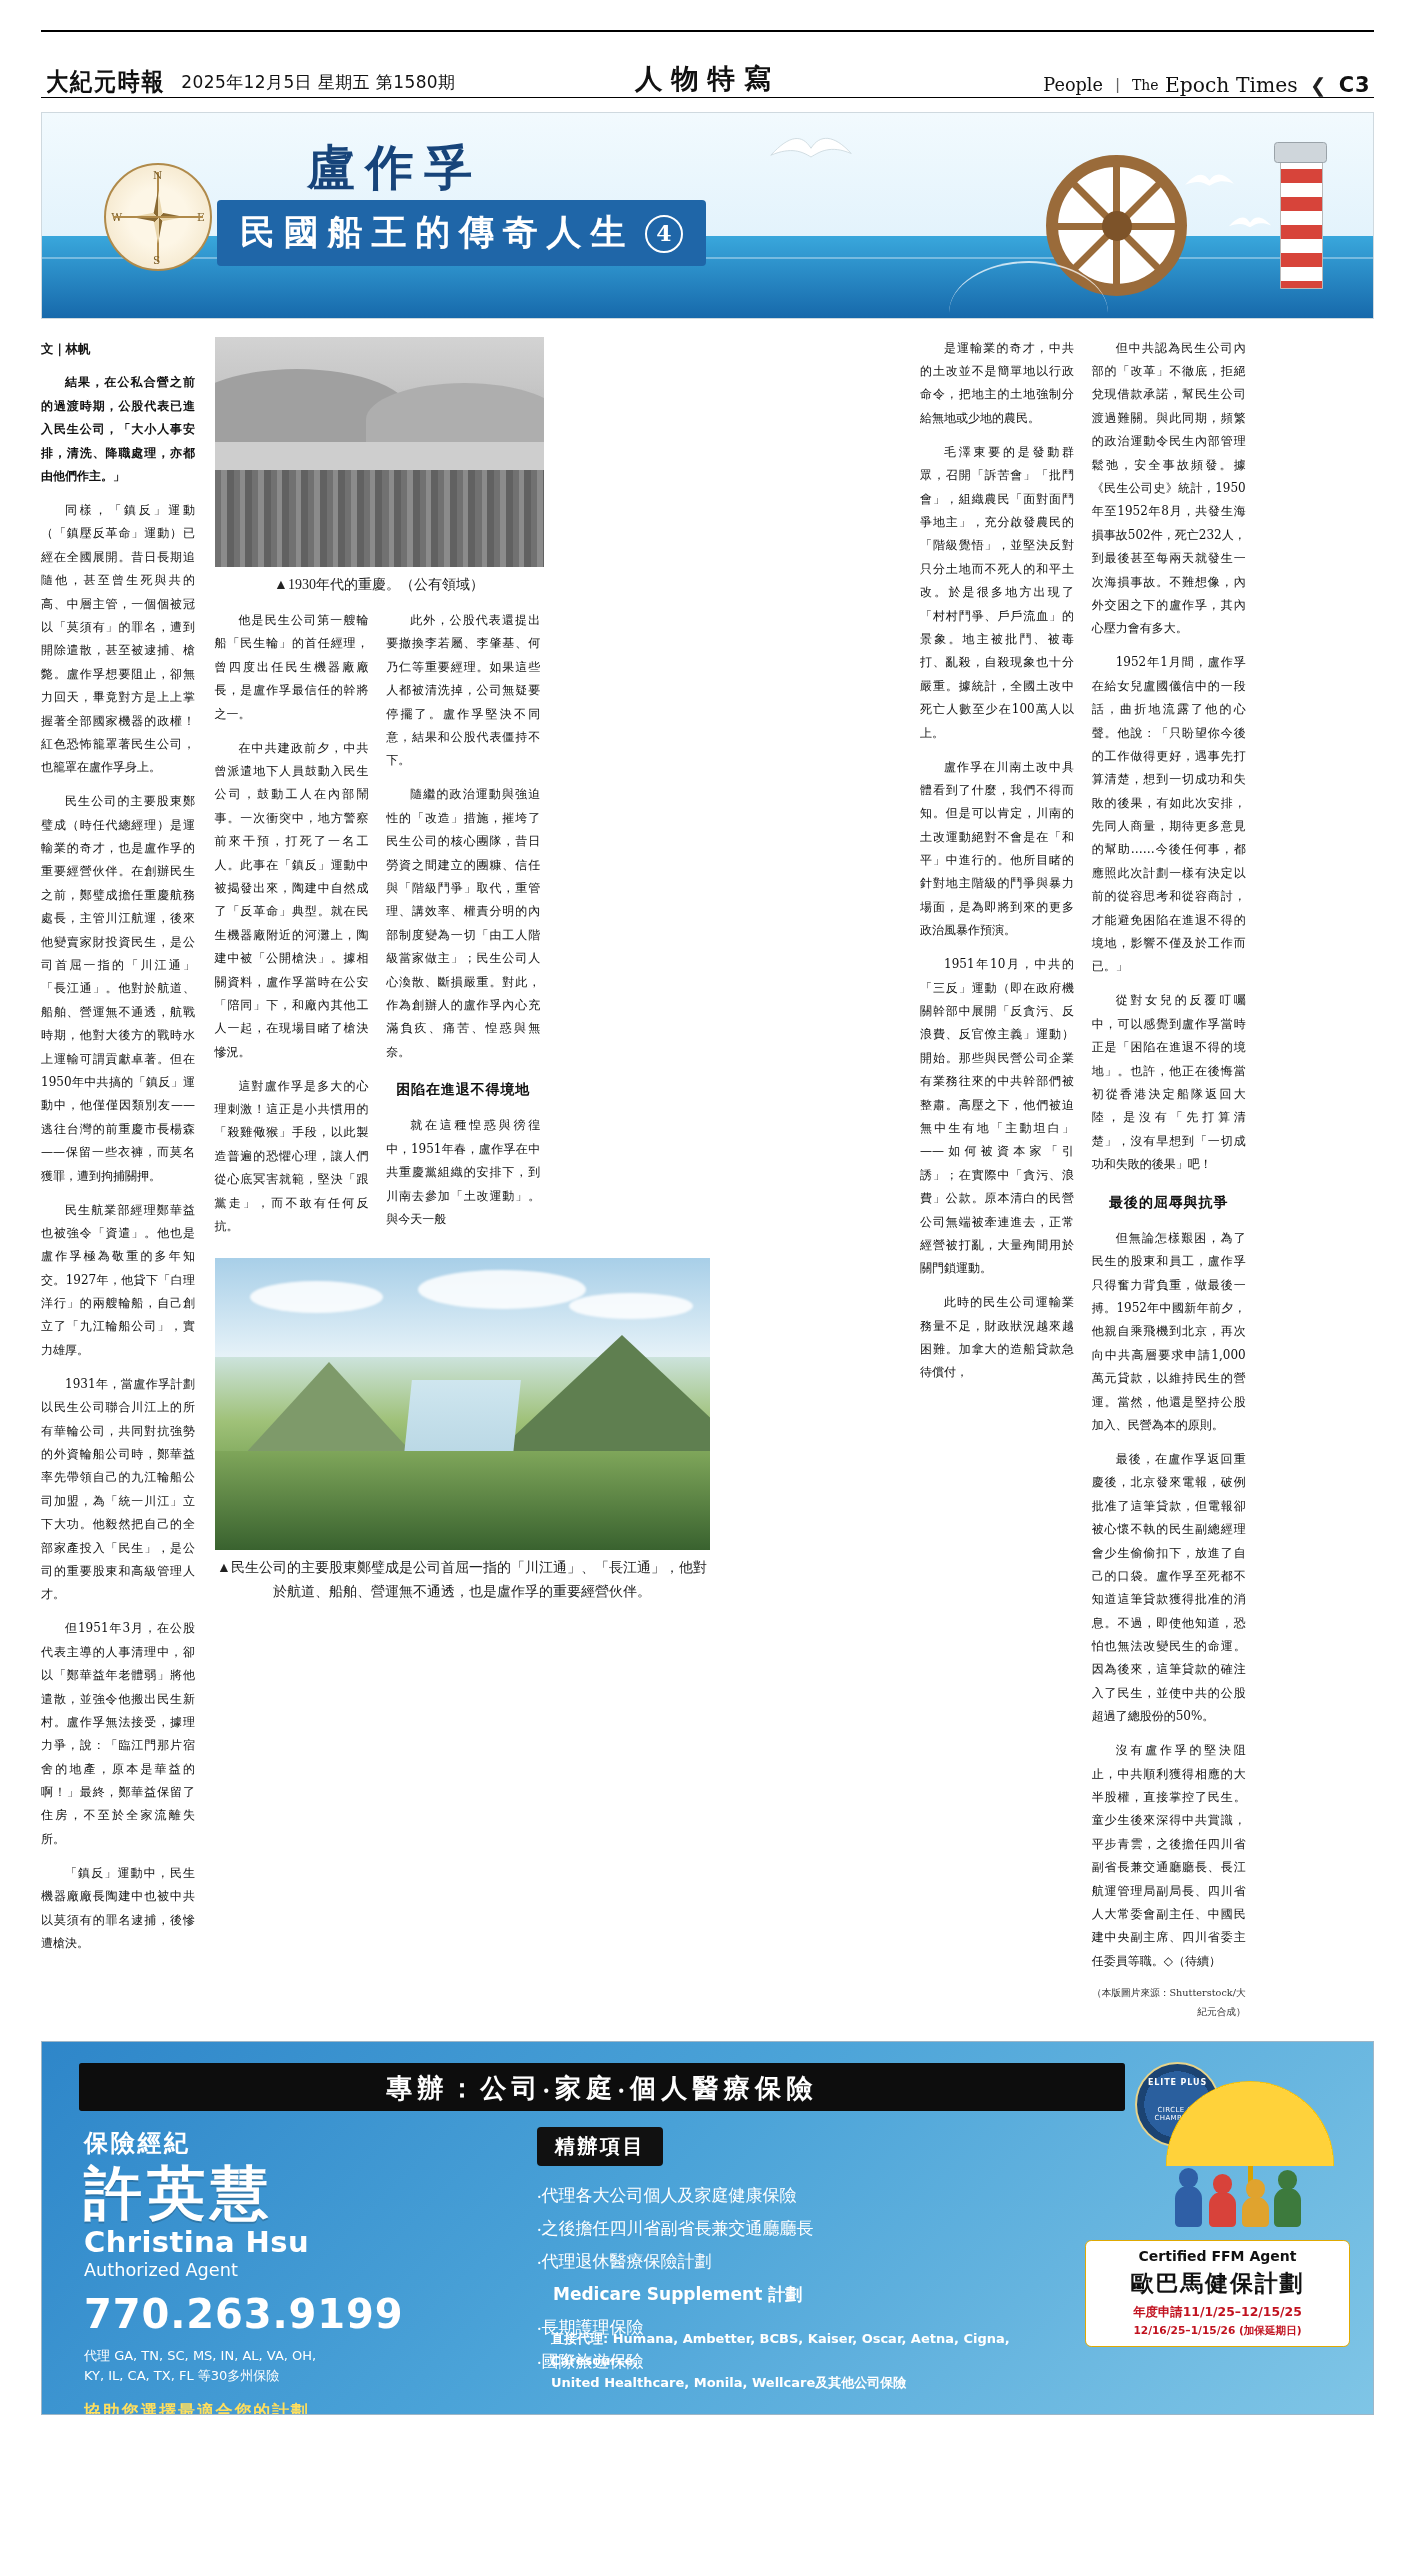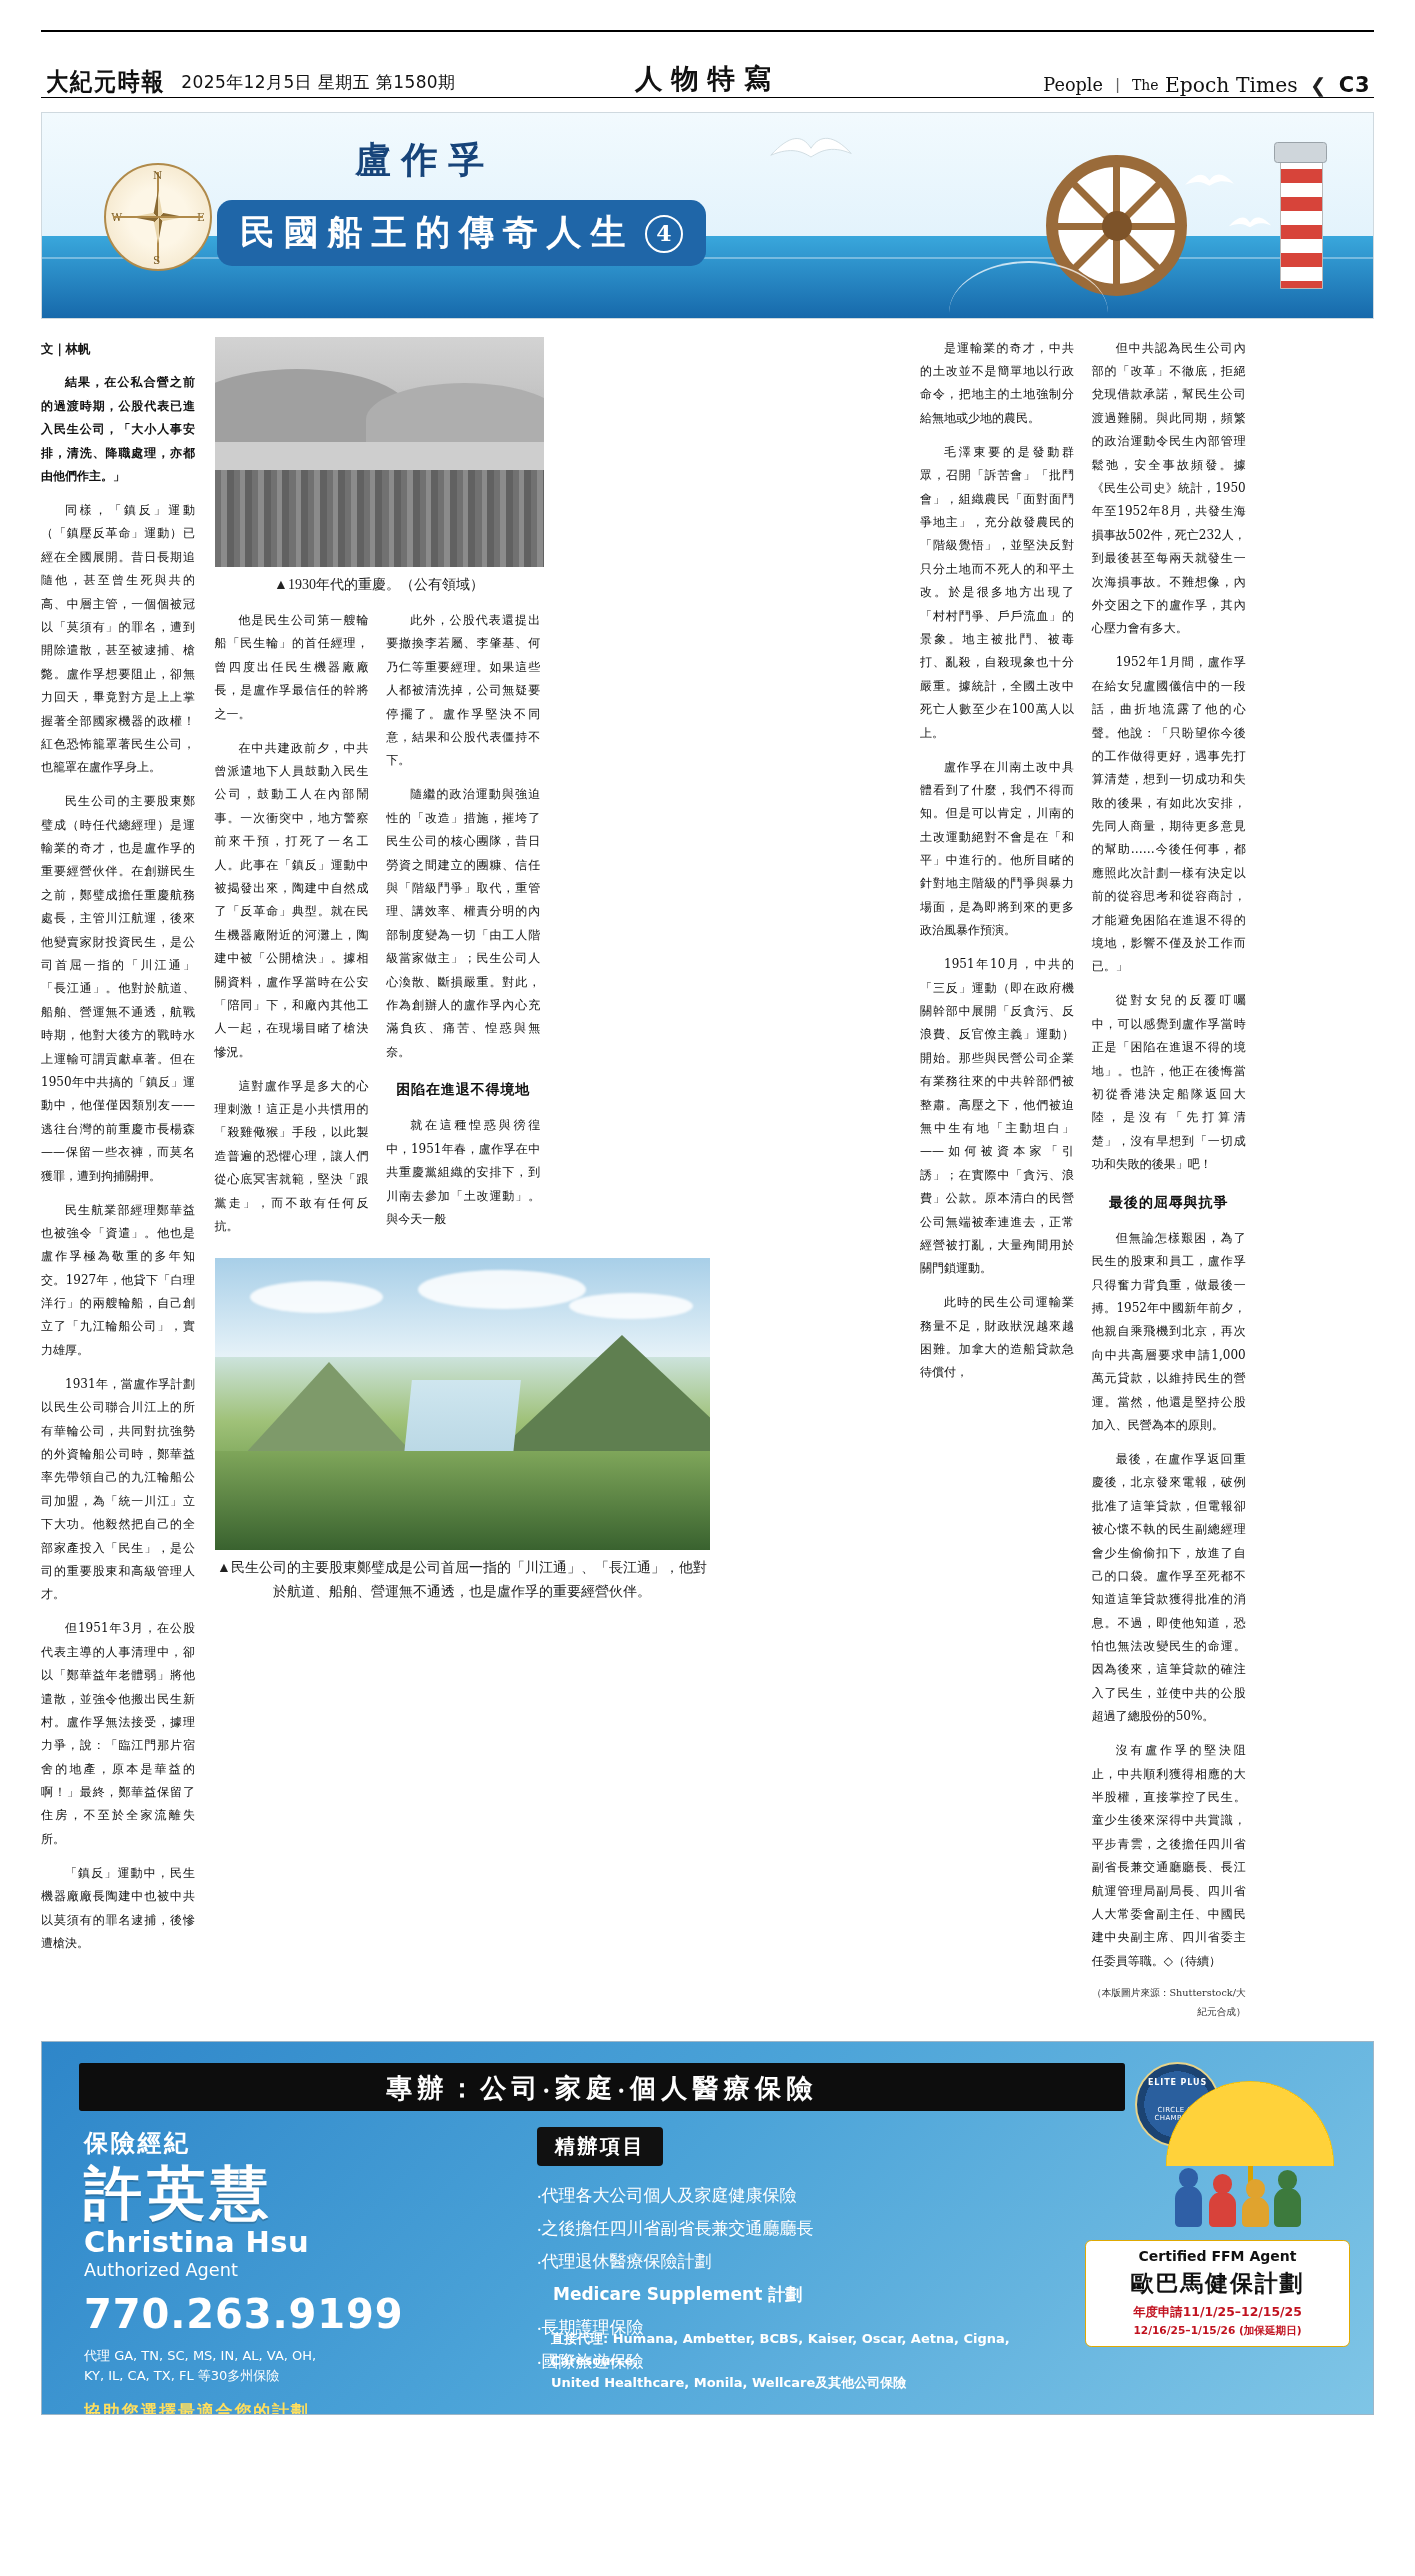--- a/index.html
+++ b/index.html
@@ -19,22 +19,22 @@
   .mh-epoch .ep-small{font-size:14px;vertical-align:1.8px;}
   .mh-chev{font-size:19.5px;color:#222;}
   .mh-page{font-family:"DejaVu Sans",sans-serif;font-weight:700;font-size:21px;letter-spacing:0.9px;}
 
   
   .banner{position:relative;margin-top:14px;height:205px;border:0.9px solid #cfd9df;overflow:hidden;
     background:linear-gradient(#eef7fd 0%,#dff0fb 42%,#cfeaf9 58%,#2f9fd6 60%,#1c7fc0 100%);}
   .sky-soft{position:absolute;left:0;top:0;right:0;height:60%;background:linear-gradient(#f2fafe,#e3f3fc);}
   .sea{position:absolute;left:0;right:0;bottom:0;height:40%;background:linear-gradient(#39a7dc,#1769ab);}
   .sea:after{content:"";position:absolute;left:0;right:0;top:26%;height:1.8px;background:rgba(255,255,255,.35);}
-  .b-title{position:absolute;left:265px;top:23px;font-family:Liberation Serif, serif;font-size:36px;font-weight:700;letter-spacing:10.6px;color:#17447a;margin-left:48px;}
-  .b-sub{position:absolute;left:175px;top:87px;background:#1f66a8;color:#fff;font-family:"DejaVu Serif",serif;font-size:35px;font-weight:700;letter-spacing:8.8px;padding:8.8px 23px 10.6px 23px;border-radius:15px;}
+  .b-title{position:absolute;left:265px;top:23px;font-family:Liberation Serif, serif;font-size:48px;font-weight:700;letter-spacing:10.6px;color:#17447a;}
+  .b-sub{position:absolute;left:175px;top:87px;background:#1f66a8;color:#fff;font-family:"DejaVu Serif",serif;font-size:35px;font-weight:700;letter-spacing:8.8px;padding:8.8px 23px 10.6px 23px;border-radius:4px;}
   .b-num{display:inline-block;width:34px;height:34px;border:2.7px solid #fff;border-radius:50%;font-size:22px;line-height:32px;text-align:center;letter-spacing:0;margin-left:10.6px;vertical-align:2.7px;}
   .compass{position:absolute;left:62px;top:50px;width:104px;height:104px;border-radius:50%;border:2.7px solid #b08a4a;background:radial-gradient(circle,#fdf6e6 40%,#f0e0bf 100%);}
   .compass:before{content:"";position:absolute;left:50%;top:7px;bottom:7px;width:1.8px;margin-left:-0.9px;background:#b08a4a;}
   .compass:after{content:"";position:absolute;top:50%;left:7px;right:7px;height:1.8px;margin-top:-0.9px;background:#b08a4a;}
   .compass .star{position:absolute;left:50%;top:50%;width:53px;height:53px;margin:-26.5px 0 0 -26.5px;background:
      conic-gradient(from 45deg,#8a6a33 0 12%,#e9d6ac 12% 25%,#8a6a33 25% 37%,#e9d6ac 37% 50%,#8a6a33 50% 62%,#e9d6ac 62% 75%,#8a6a33 75% 87%,#e9d6ac 87% 100%);
      clip-path:polygon(50% 0,58% 42%,100% 50%,58% 58%,50% 100%,42% 58%,0 50%,42% 42%);}
   .compass-label{position:absolute;font-family:"DejaVu Serif",serif;font-size:10.6px;color:#7a5c25;}
   .wheel{position:absolute;right:186px;top:42px;width:117px;height:117px;border-radius:50%;border:12.4px solid #9a6b3a;background:#fff;}
   .wheel .hub{position:absolute;left:50%;top:50%;width:30px;height:30px;margin:-15px 0 0 -15px;border-radius:50%;background:#7d5329;}

